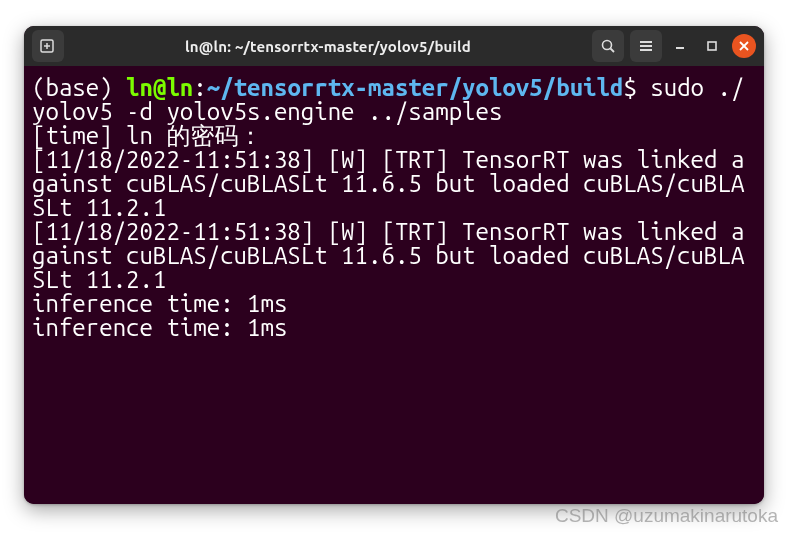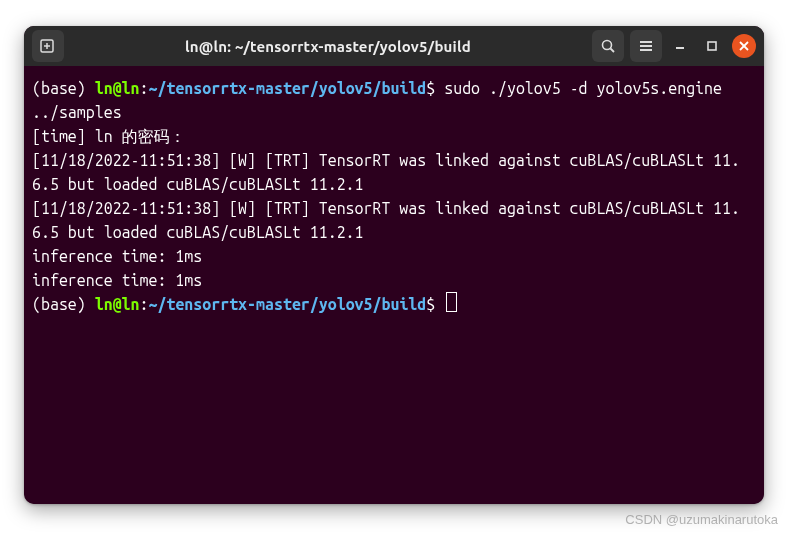--- a/index.html
+++ b/index.html
@@ -5,29 +5,29 @@
   * { margin:0; padding:0; box-sizing:border-box; }
   body { width:786px; height:533px; background:#fff; font-family:Ubuntu,Arial,sans-serif; position:relative; }
   .window { position:absolute; left:24px; top:26px; width:740px; height:478px; border-radius:10px; overflow:hidden; box-shadow:0 1px 3px rgba(0,0,0,.25),0 6px 20px rgba(0,0,0,.35); background:#2c001e; }
   .titlebar { height:40px; background:#2b2b2b; display:flex; align-items:center; padding:0 8px; gap:6px; }
   .tb-btn { width:32px; height:32px; border-radius:6px; display:flex; align-items:center; justify-content:center; color:#e0e0e0; background:#3b3b3b; }
   .tb-title { flex:1; text-align:center; font-size:15px; font-weight:700; color:#eee; letter-spacing:.2px; }
   .tb-right { display:flex; align-items:center; gap:8px; }
   .circ { width:24px; height:24px; border-radius:50%; display:flex; align-items:center; justify-content:center; }
   .circ.min { } .circ.max { }
   .circ.close { background:#e95420; color:#fff; }
-  .term { height:calc(100% - 40px); background:#2c001e; color:#fff; font-family:"Ubuntu Mono","DejaVu Sans Mono",Menlo,monospace; font-size:16px; line-height:24px; padding:10px 8px 8px 8px; overflow:hidden;border-radius:12px; }
+  .term { height:calc(100% - 40px); background:#2c001e; color:#fff; font-family:"Ubuntu Mono","DejaVu Sans Mono",Menlo,monospace; font-size:24px; line-height:24px; padding:10px 8px 8px 8px; overflow:hidden; }
   .line { white-space:pre-wrap; word-break:break-all; }
   .env { color:#fff; }
   .userhost { color:#7cfc00; font-weight:700; }
   .path { color:#5eb7f0; font-weight:700; }
   .dollar { color:#fff; }
   .cmd { color:#fff; }
   .cursor { display:inline-block; width:11px; height:20px; border:1px solid #fff; vertical-align:-2px; margin-left:2px; }
-  .watermark { position:absolute; right:8px; bottom:6px; font-size:13px; color:rgba(120,120,120,.55); font-family:Arial,sans-serif; }
+  .watermark { position:absolute; right:8px; bottom:6px; font-size:19px; color:rgba(120,120,120,.55); font-family:Arial,sans-serif; }
   svg { display:block; }
 </style>
 </head>
 <body>
 
 <div class="window">
   <div class="titlebar">
     <div class="tb-btn">
       <svg width="18" height="18" viewBox="0 0 18 18">
           <rect x="2" y="3" width="12" height="12" rx="1.5" fill="none" stroke="#ddd" stroke-width="1.5"></rect>
@@ -69,17 +69,16 @@
     </div>
   </div>
 
   <div class="term">
     <div class="line"><span class="env">(base)</span> <span class="userhost">ln@ln</span><span class="dollar">:</span><span class="path">~/tensorrtx-master/yolov5/build</span><span class="dollar">$</span> <span class="cmd">sudo ./yolov5 -d yolov5s.engine ../samples</span></div>
     <div class="line">[time] ln 的密码：</div>
     <div class="line">[11/18/2022-11:51:38] [W] [TRT] TensorRT was linked against cuBLAS/cuBLASLt 11.6.5 but loaded cuBLAS/cuBLASLt 11.2.1</div>
     <div class="line">[11/18/2022-11:51:38] [W] [TRT] TensorRT was linked against cuBLAS/cuBLASLt 11.6.5 but loaded cuBLAS/cuBLASLt 11.2.1</div>
     <div class="line">inference time: 1ms</div>
     <div class="line">inference time: 1ms</div>
-    <div class="line"><span class="env">(base)</span> <span class="userhost">ln@ln</span><span class="dollar">:</span><span class="path">~/tensorrtx-master/yolov5/build</span><span class="dollar">$</span> <span class="cursor"></span></div>
   </div>
 </div>
 
 <div class="watermark">CSDN @uzumakinarutoka</div>
 
 </body></html>

